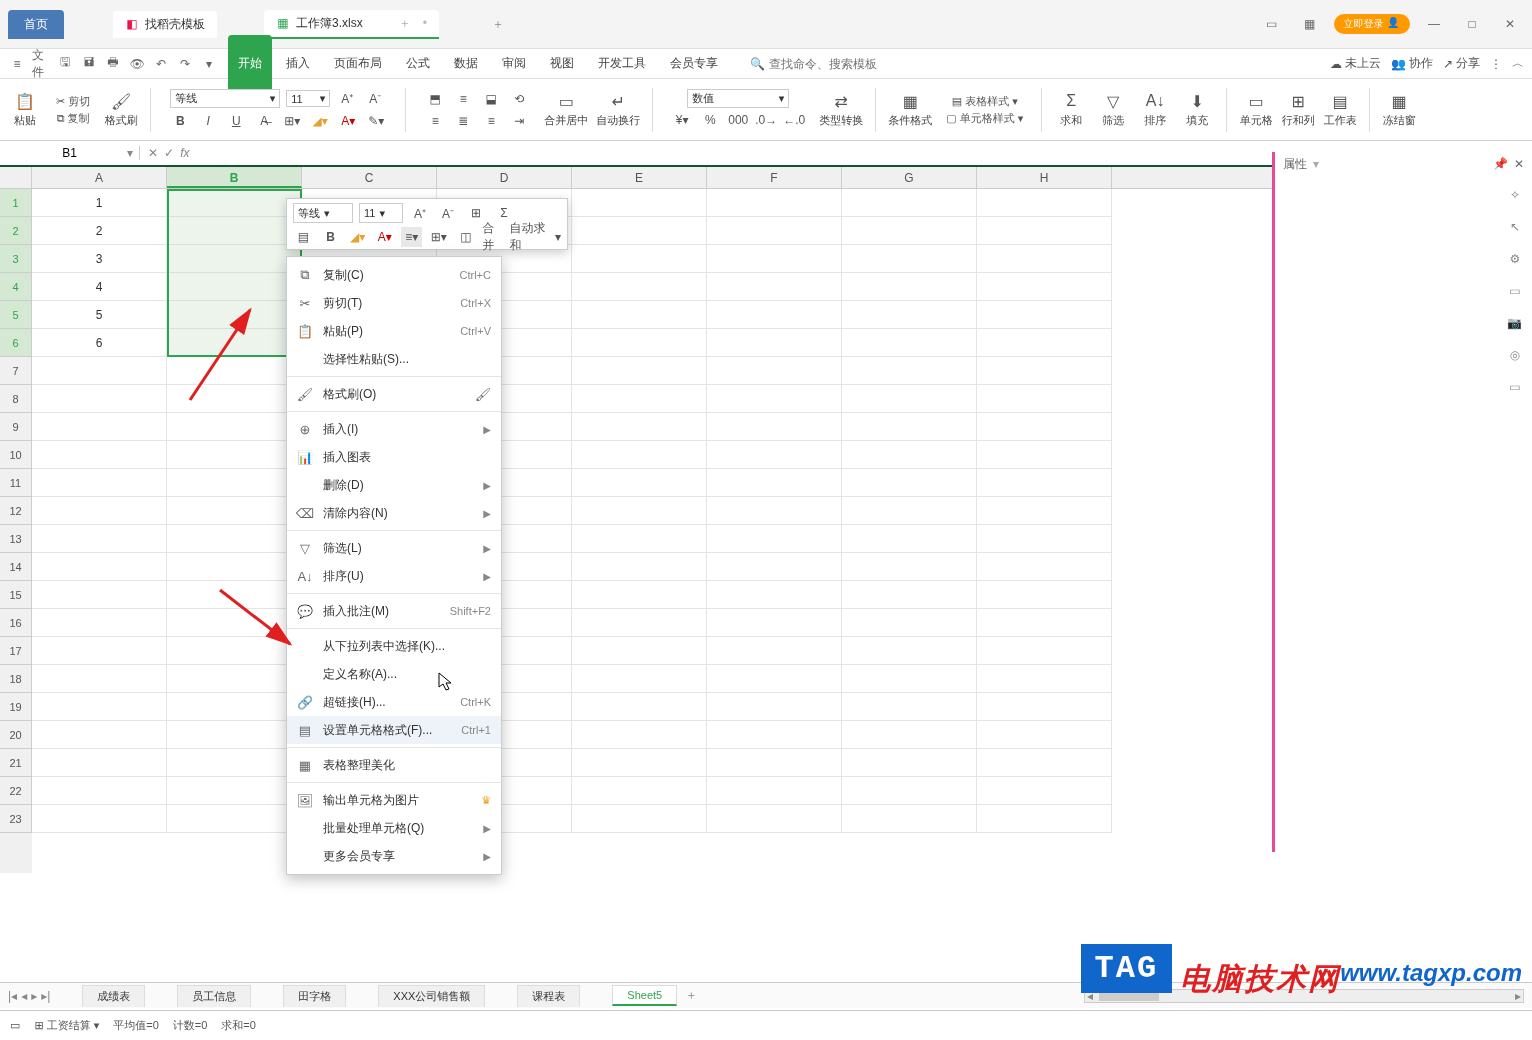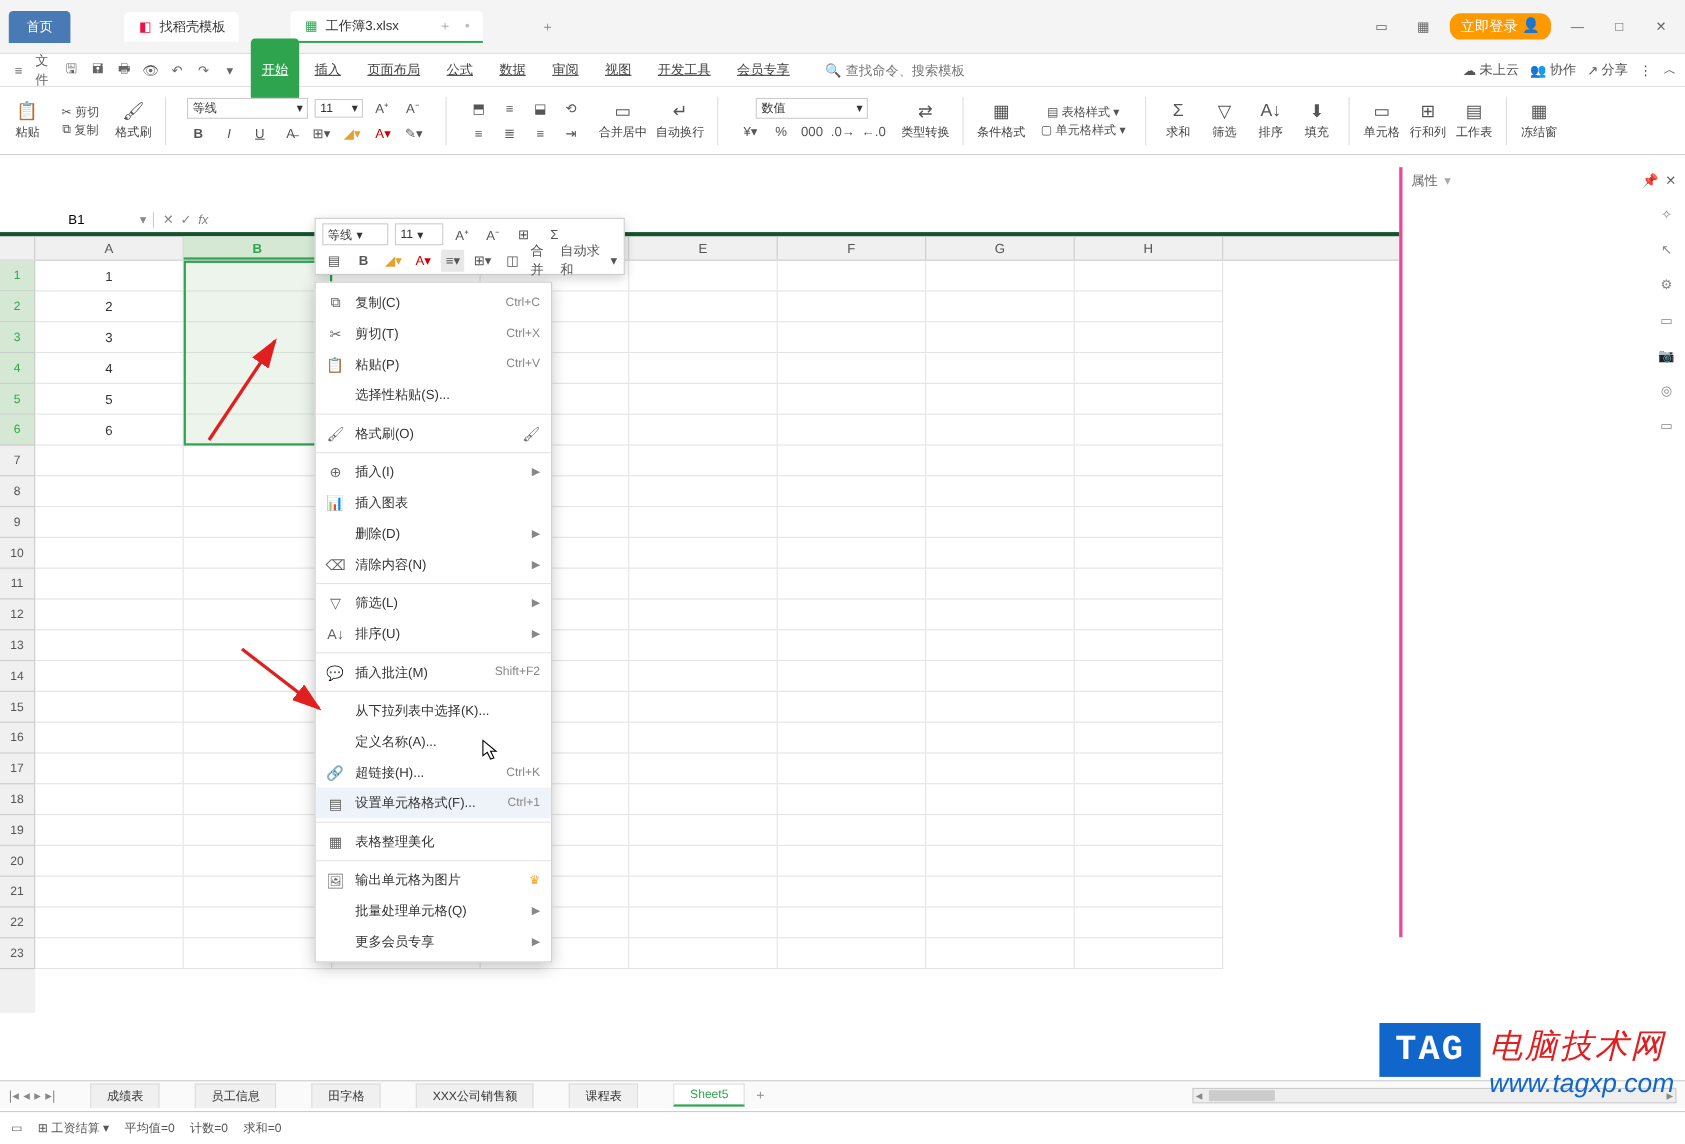--- a/index.html
+++ b/index.html
@@ -8,48 +8,48 @@
 
 .titlebar { height: 49px; background: #f4f4f4; display: flex; align-items: center; padding: 0 8px; border-bottom: 1px solid #e0e0e0; gap: 41px; }
 .tab-home { background: #4a7ab6; color: #fff; padding: 6px 16px; border-radius: 4px 4px 0 0; margin-right: 8px; }
 .tab-doc { background: #fff; display: flex; align-items: center; padding: 5px 12px; border-radius: 4px 4px 0 0; margin-right: 6px; gap: 6px; }
 .tab-doc.active { border-bottom: 2px solid #2ea44f; }
 .tab-doc .ic { width: 14px; height: 14px; display: inline-flex; align-items: center; justify-content: center; }
 .ic-red { color: #e14; }
 .ic-green { color: #2ea44f; }
 .tab-add { width: 24px; height: 24px; display: flex; align-items: center; justify-content: center; color: #888; cursor: pointer; }
 .title-right { margin-left: auto; display: flex; align-items: center; gap: 10px; }
-.login-btn { background: #ff9900; color: #fff; padding: 3px 10px; border-radius: 10px; font-size: 13px; display: flex; gap: 4px; }
+.login-btn { background: #ff9900; color: #fff; padding: 3px 10px; border-radius: 10px; font-size: 10px; display: flex; gap: 4px; }
 .win-btn { width: 28px; height: 28px; display: flex; align-items: center; justify-content: center; color: #666; cursor: pointer; }
 
 
 .menubar { height: 30px; display: flex; align-items: center; padding: 0 8px; border-bottom: 1px solid #e0e0e0; gap: 2px; }
 .menu-icons { display: flex; gap: 6px; align-items: center; margin-right: 8px; }
 .menu-icons span { width: 18px; height: 18px; display: flex; align-items: center; justify-content: center; color: #666; cursor: pointer; }
 .menu-tabs { display: flex; gap: 4px; }
-.menu-tab { padding: 20px 10px; cursor: pointer; color: #444; text-decoration: underline; }
+.menu-tab { padding: 20px 10px; cursor: pointer; color: #444; }
 .menu-tab.active { background: #2ea44f; color: #fff; border-radius: 4px; }
 .search-box { margin-left: 20px; display: flex; align-items: center; color: #aaa; gap: 4px; }
 .search-box input { border: none; outline: none; font-size: 12px; color: #666; width: 140px; }
 .menu-right { margin-left: auto; display: flex; align-items: center; gap: 10px; color: #555; }
 .menu-right-item { display: flex; align-items: center; gap: 3px; cursor: pointer; }
 
 
 .ribbon { height: 62px; border-bottom: 1px solid #d0d0d0; display: flex; padding: 4px 8px; gap: 8px; align-items: center; }
 .rgroup { display: flex; flex-direction: column; align-items: center; gap: 2px; padding: 0 6px; }
 .rgroup-row { display: flex; gap: 6px; align-items: center; }
 .rbtn { display: flex; flex-direction: column; align-items: center; gap: 2px; cursor: pointer; min-width: 34px; }
 .rbtn .ric { width: 20px; height: 20px; display: flex; align-items: center; justify-content: center; color: #555; font-size: 16px; }
 .rbtn .rlbl { font-size: 11px; color: #444; }
 .rsmall { display: flex; align-items: center; gap: 3px; cursor: pointer; font-size: 11px; color: #555; }
 .rcombo { border: 1px solid #ccc; padding: 1px 4px; font-size: 11px; background: #fff; display: flex; align-items: center; gap: 4px; }
 .vsep { width: 1px; height: 44px; background: #ddd; margin: 0 4px; }
 
 
-.fbar { height: 26px; border-bottom: 4px solid #14532d; display: flex; align-items: center; margin-top: 48px; }
+.fbar { height: 26px; border-bottom: 2px solid #14532d; display: flex; align-items: center; }
 .namebox { width: 140px; border-right: 1px solid #ccc; display: flex; align-items: center; justify-content: center; position: relative; }
 .namebox input { border: none; text-align: center; width: 100px; font-size: 12px; outline: none; }
 .namebox .dd { position: absolute; right: 6px; color: #888; }
 .fx-icons { display: flex; gap: 6px; padding: 0 8px; color: #888; }
 .fx-input { flex: 1; padding: 0 6px; }
 
 
 .colhdr { height: 22px; display: flex; background: #f0f0f0; border-bottom: 1px solid #ccc; }
 .corner { width: 32px; border-right: 1px solid #ccc; }
 .ch { flex: 0 0 135px; border-right: 1px solid #ccc; text-align: center; line-height: 22px; color: #555; }
@@ -104,21 +104,21 @@
 
 
 .arrow-svg { position: absolute; pointer-events: none; z-index: 10; }
 
 
 .cursor { position: absolute; left: 438px; top: 672px; z-index: 20; pointer-events: none; }
 
 
 .watermark { position: absolute; right: 10px; bottom: 40px; z-index: 30; display: flex; align-items: center; gap: 8px; }
 .watermark .tag { background: #1166cc; color: #ffffff; font-weight: 900; font-size: 32px; padding: 6px 14px; font-family: Liberation Mono, monospace; letter-spacing: 2px; }
-.watermark .txt { display: flex; flex-direction: column; font-weight: 400; font-style: italic; margin-top: 22px; }
+.watermark .txt { display: flex; font-weight: 700; font-style: italic; margin-top: 22px; }
 .watermark .t1 { color: #e02020; font-size: 30px; letter-spacing: 2px; }
 .watermark .t2 { color: #1166cc; font-size: 24px; }
 
 </style>
 </head>
 <body>
 
 <div class="titlebar">
   <div class="tab-home">首页</div>
   <div class="tab-doc">

